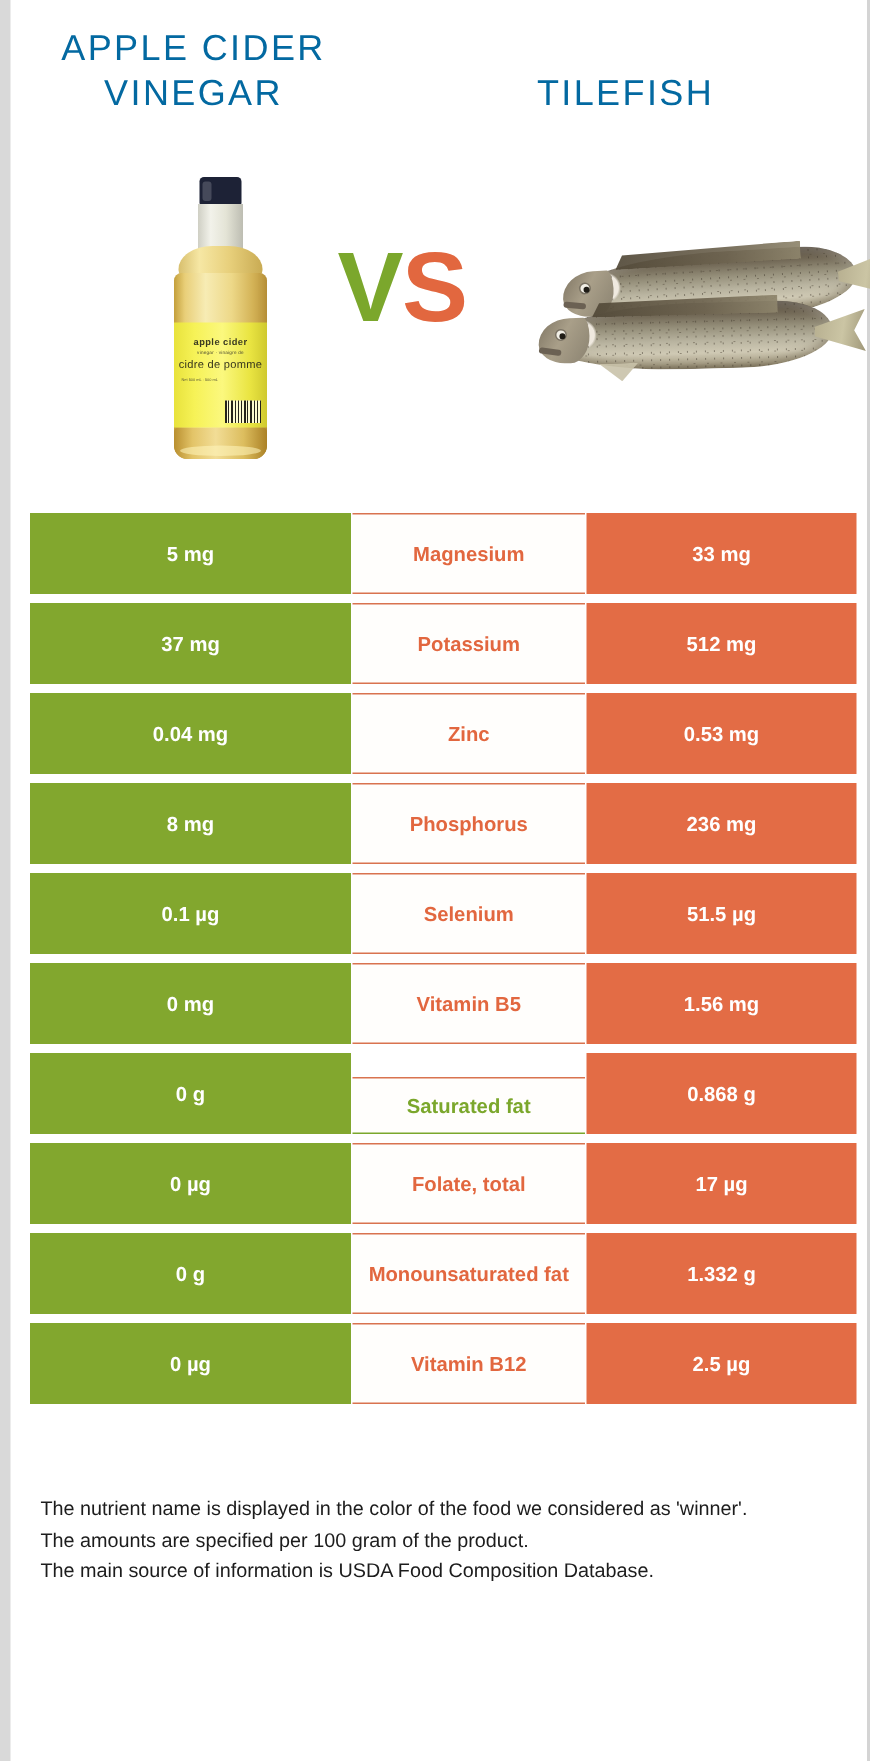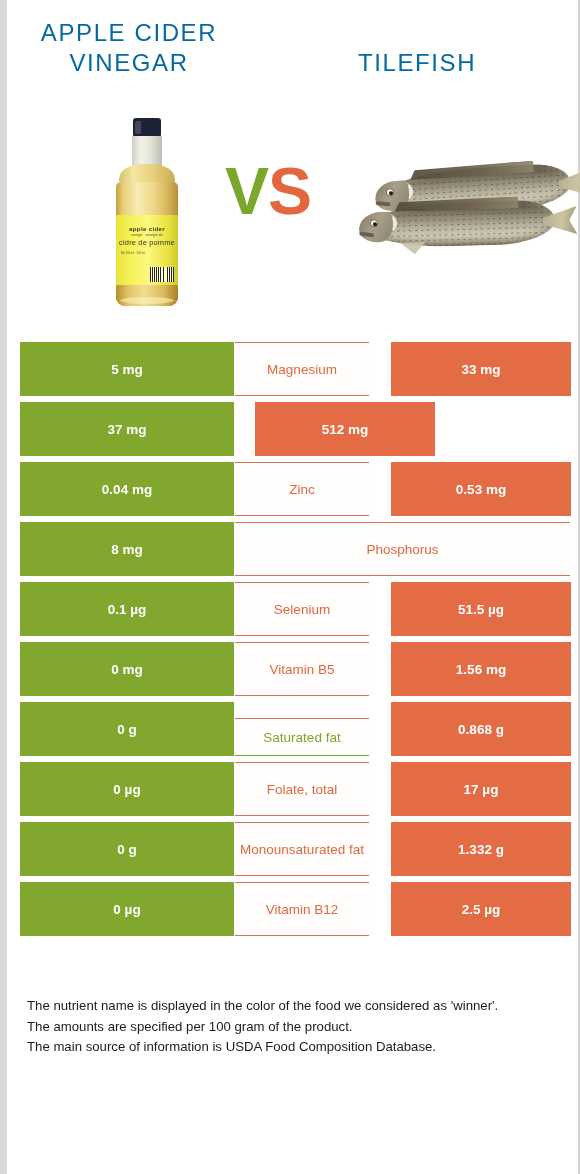--- a/index.html
+++ b/index.html
@@ -274,35 +274,34 @@
   .cell-left {
     width: 214px;
     background: #82a72e;
     color: #ffffff;
   }
   .cell-name {
     flex: 1;
     margin: 0 1px;
     background: #fffefc;
     font-size: 13.5px;
-    font-weight: 400;
+    font-weight: 700;
     border-top: 1px solid #d9734f;
     border-bottom: 1px solid #d9734f;
   }
   .cell-name.winner-green {
     color: #7ba72c;
     border-bottom-color: #7ba72c;
     margin-top: 16px;
   }
   .cell-name.winner-orange { color: #e2673f; }
   .cell-right {
     width: 180px;
     background: #e36c45;
     color: #ffffff;
-    margin-left: 21px;
   }
 
   
   .footer {
     position: absolute;
     top: 996px;
     left: 20px;
     width: 534px;
     text-align: left;
     font-size: 13.2px;
@@ -366,30 +365,32 @@
   </div>
 
   <div class="table" id="nutrient-table">
       <div class="row">
         <div class="cell cell-left">5 mg</div>
         <div class="cell cell-name winner-orange">Magnesium</div>
         <div class="cell cell-right">33 mg</div>
       </div>
       <div class="row">
         <div class="cell cell-left">37 mg</div>
+        <div class="cell cell-name winner-orange">Potassium</div>
         <div class="cell cell-right">512 mg</div>
       </div>
       <div class="row">
         <div class="cell cell-left">0.04 mg</div>
         <div class="cell cell-name winner-orange">Zinc</div>
         <div class="cell cell-right">0.53 mg</div>
       </div>
       <div class="row">
         <div class="cell cell-left">8 mg</div>
         <div class="cell cell-name winner-orange">Phosphorus</div>
+        <div class="cell cell-right">236 mg</div>
       </div>
       <div class="row">
         <div class="cell cell-left">0.1 µg</div>
         <div class="cell cell-name winner-orange">Selenium</div>
         <div class="cell cell-right">51.5 µg</div>
       </div>
       <div class="row">
         <div class="cell cell-left">0 mg</div>
         <div class="cell cell-name winner-orange">Vitamin B5</div>
         <div class="cell cell-right">1.56 mg</div>

